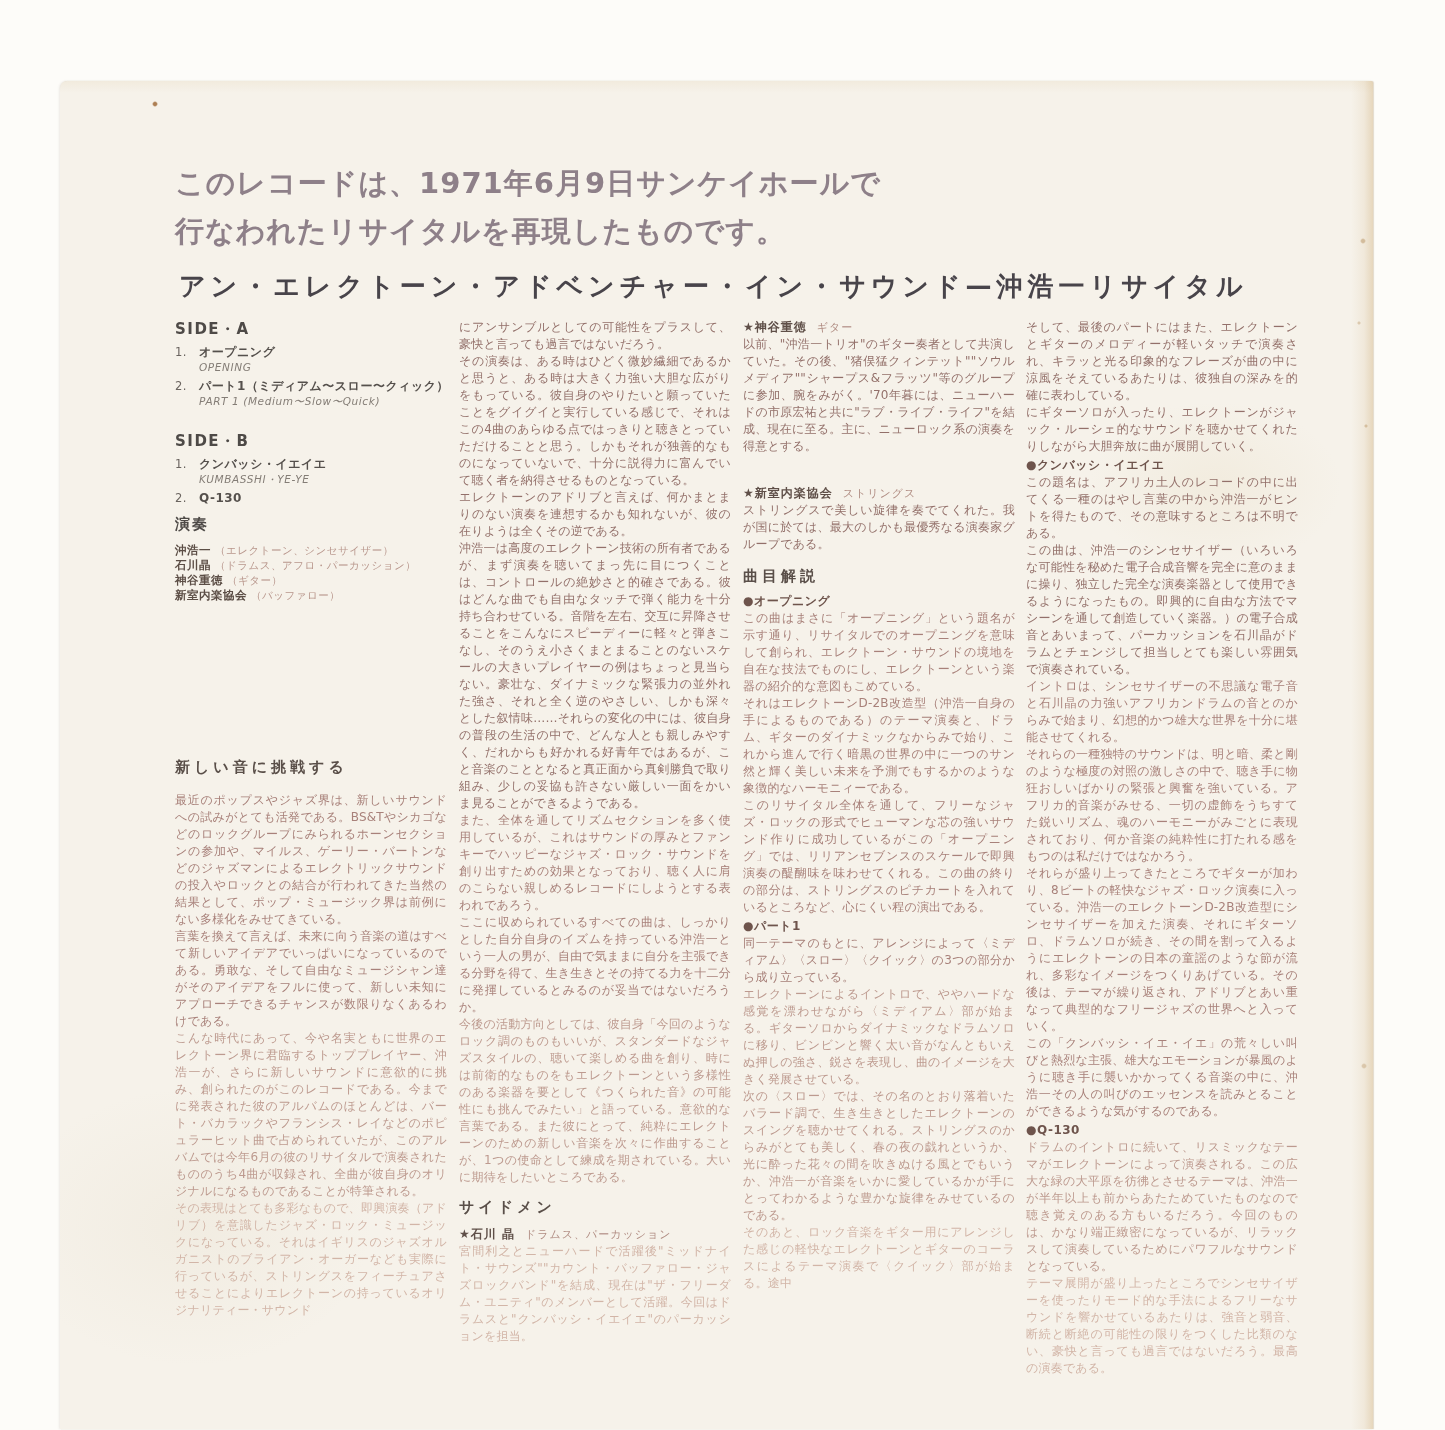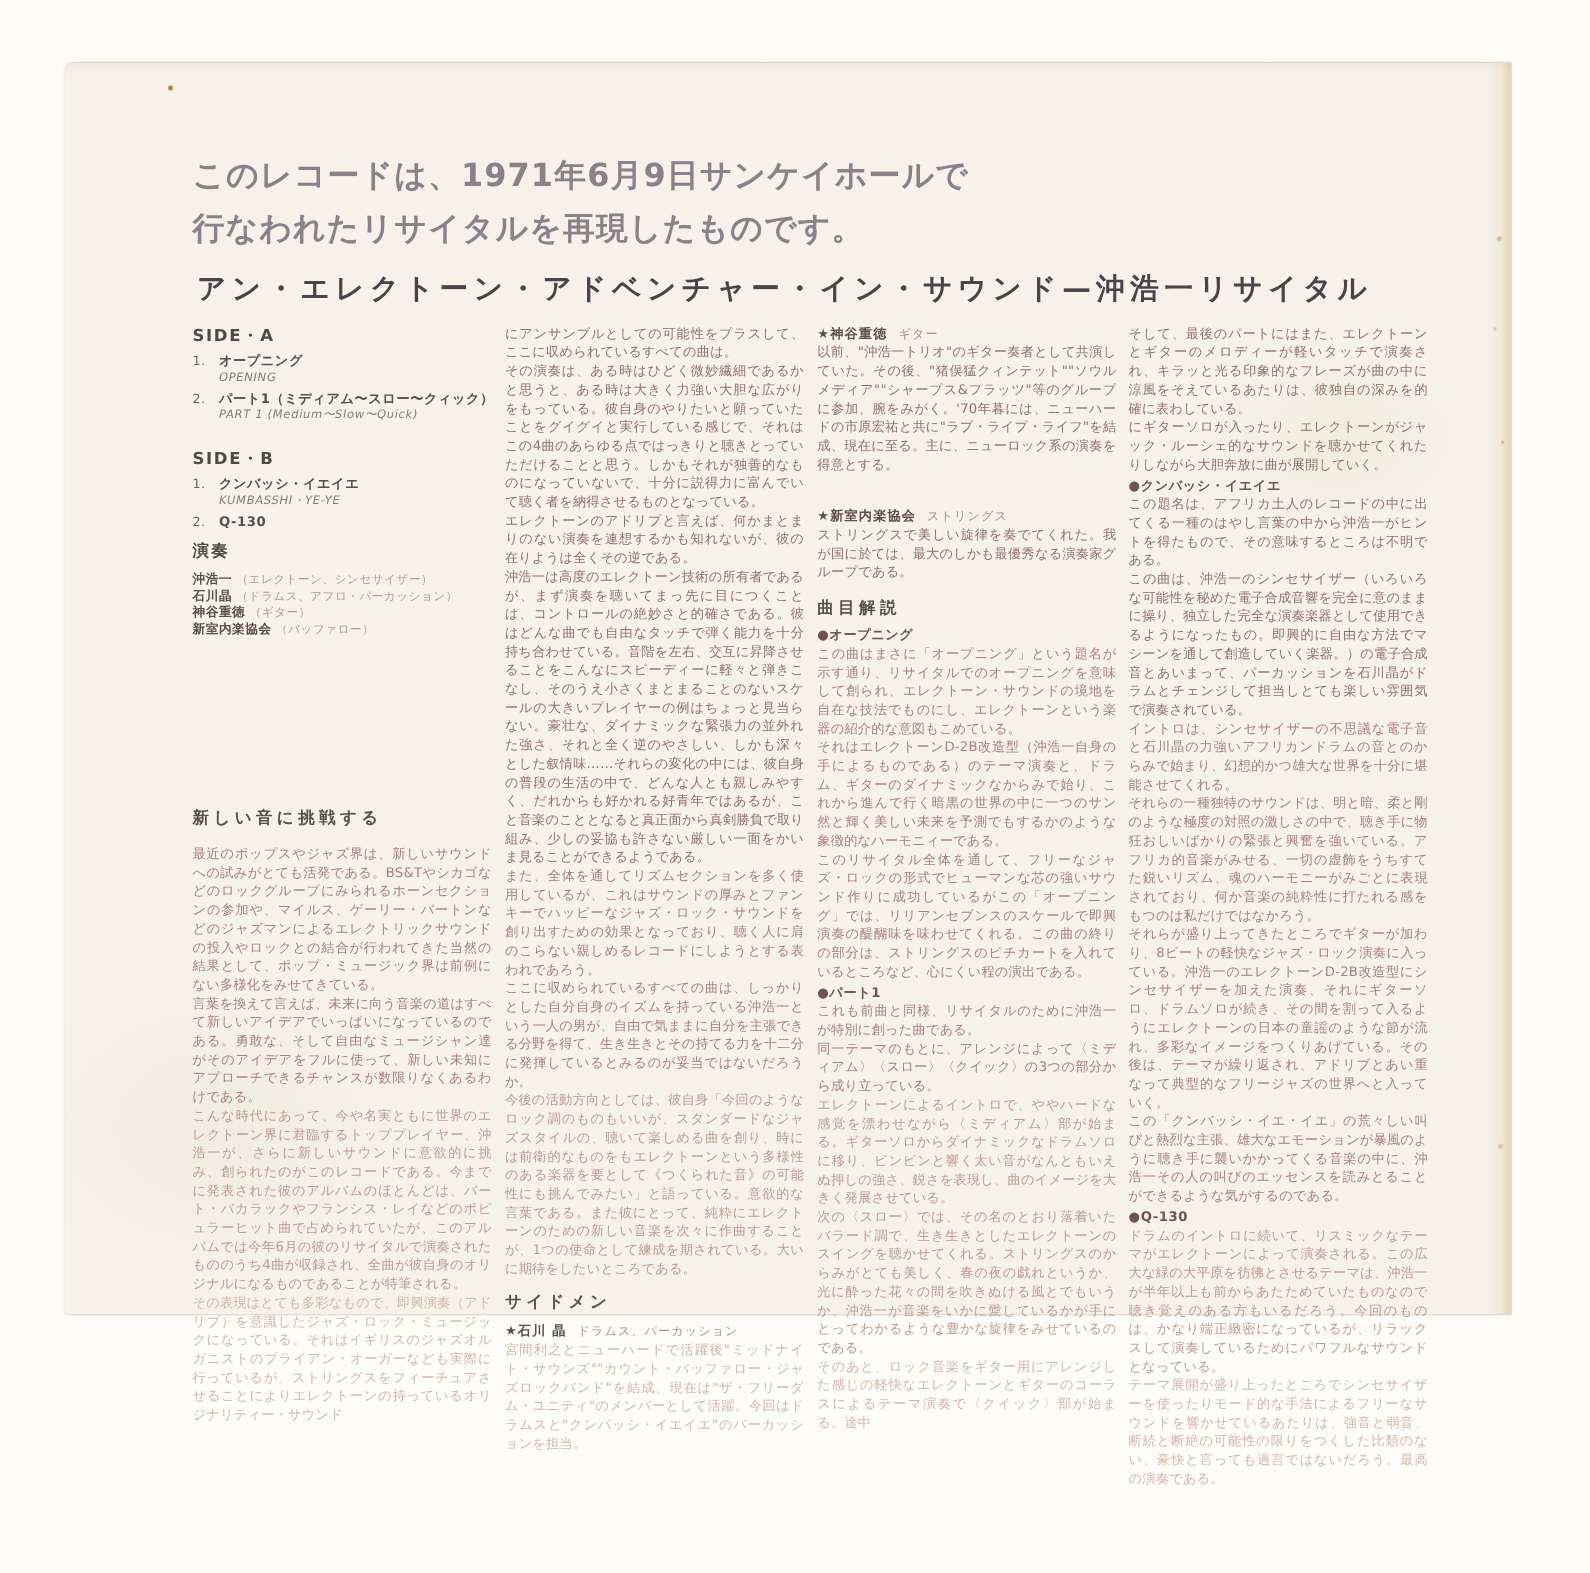--- a/index.html
+++ b/index.html
@@ -2,21 +2,21 @@
 <html><head>
 <meta charset="utf-8">
 <style>
   html,body{margin:0;padding:0;}
   body{
     width:1445px;height:1430px;position:relative;overflow:hidden;
     background:#fdfcf9;
     font-family:"DejaVu Sans",sans-serif;
   }
   .paper{
-    position:absolute;left:60px;top:57px;width:1313px;height:1138px;
+    position:absolute;left:60px;top:81px;width:1313px;height:1348px;
     background-color:#f6f2ea;
     background-image:
       radial-gradient(circle 3px at 95px 23px, rgba(160,106,56,.85) 0 1.5px, transparent 3px),
       radial-gradient(circle 3px at 1303px 160px, rgba(166,120,60,.4) 0 1.5px, transparent 3px),
       radial-gradient(circle 2px at 1306px 345px, rgba(166,120,60,.35) 0 1px, transparent 2px),
       radial-gradient(circle 2px at 1299px 242px, rgba(166,120,60,.3) 0 1px, transparent 2px),
       radial-gradient(circle 3px at 1304px 985px, rgba(166,120,60,.3) 0 1.5px, transparent 3px),
       radial-gradient(ellipse 180px 120px at 88% 30%, rgba(216,196,150,.14), transparent 70%),
       radial-gradient(ellipse 260px 200px at 10% 85%, rgba(200,185,150,.10), transparent 70%),
       linear-gradient(to left, rgba(193,150,82,.30) 0px, rgba(193,150,82,.10) 9px, rgba(193,150,82,0) 22px),
@@ -112,21 +112,21 @@
     <div class="essay">
       <div class="col-heading">新しい音に挑戦する</div>
       <p class="para f1">最近のポップスやジャズ界は、新しいサウンドへの試みがとても活発である。BS&amp;Tやシカゴなどのロックグループにみられるホーンセクションの参加や、マイルス、ゲーリー・バートンなどのジャズマンによるエレクトリックサウンドの投入やロックとの結合が行われてきた当然の結果として、ポップ・ミュージック界は前例にない多様化をみせてきている。</p>
       <p class="para f1">言葉を換えて言えば、未来に向う音楽の道はすべて新しいアイデアでいっぱいになっているのである。勇敢な、そして自由なミュージシャン達がそのアイデアをフルに使って、新しい未知にアプローチできるチャンスが数限りなくあるわけである。</p>
       <p class="para f2">こんな時代にあって、今や名実ともに世界のエレクトーン界に君臨するトッププレイヤー、沖浩一が、さらに新しいサウンドに意欲的に挑み、創られたのがこのレコードである。今までに発表された彼のアルバムのほとんどは、バート・バカラックやフランシス・レイなどのポピュラーヒット曲で占められていたが、このアルバムでは今年6月の彼のリサイタルで演奏されたもののうち4曲が収録され、全曲が彼自身のオリジナルになるものであることが特筆される。</p>
       <p class="para f3">その表現はとても多彩なもので、即興演奏（アドリブ）を意識したジャズ・ロック・ミュージックになっている。それはイギリスのジャズオルガニストのブライアン・オーガーなども実際に行っているが、ストリングスをフィーチュアさせることによりエレクトーンの持っているオリジナリティー・サウンド</p>
     </div>
   </div>
 
   <div class="col col2">
-    <p class="para f0">にアンサンブルとしての可能性をプラスして、ここに収められているすべての曲は。</p>
+    <p class="para f0">にアンサンブルとしての可能性をプラスして、豪快と言っても過言ではないだろう。</p>
     <p class="para f0">その演奏は、ある時はひどく微妙繊細であるかと思うと、ある時は大きく力強い大胆な広がりをもっている。彼自身のやりたいと願っていたことをグイグイと実行している感じで、それはこの4曲のあらゆる点ではっきりと聴きとっていただけることと思う。しかもそれが独善的なものになっていないで、十分に説得力に富んでいて聴く者を納得させるものとなっている。</p>
     <p class="para f0">エレクトーンのアドリブと言えば、何かまとまりのない演奏を連想するかも知れないが、彼の在りようは全くその逆である。</p>
     <p class="para f0">沖浩一は高度のエレクトーン技術の所有者であるが、まず演奏を聴いてまっ先に目につくことは、コントロールの絶妙さと的確さである。彼はどんな曲でも自由なタッチで弾く能力を十分持ち合わせている。音階を左右、交互に昇降させることをこんなにスピーディーに軽々と弾きこなし、そのうえ小さくまとまることのないスケールの大きいプレイヤーの例はちょっと見当らない。豪壮な、ダイナミックな緊張力の並外れた強さ、それと全く逆のやさしい、しかも深々とした叙情味……それらの変化の中には、彼自身の普段の生活の中で、どんな人とも親しみやすく、だれからも好かれる好青年ではあるが、こと音楽のこととなると真正面から真剣勝負で取り組み、少しの妥協も許さない厳しい一面をかいま見ることができるようである。</p>
     <p class="para f1">また、全体を通してリズムセクションを多く使用しているが、これはサウンドの厚みとファンキーでハッピーなジャズ・ロック・サウンドを創り出すための効果となっており、聴く人に肩のこらない親しめるレコードにしようとする表われであろう。</p>
     <p class="para f1">ここに収められているすべての曲は、しっかりとした自分自身のイズムを持っている沖浩一という一人の男が、自由で気ままに自分を主張できる分野を得て、生き生きとその持てる力を十二分に発揮しているとみるのが妥当ではないだろうか。</p>
     <p class="para f2">今後の活動方向としては、彼自身「今回のようなロック調のものもいいが、スタンダードなジャズスタイルの、聴いて楽しめる曲を創り、時には前衛的なものをもエレクトーンという多様性のある楽器を要として《つくられた音》の可能性にも挑んでみたい」と語っている。意欲的な言葉である。また彼にとって、純粋にエレクトーンのための新しい音楽を次々に作曲することが、1つの使命として練成を期されている。大いに期待をしたいところである。</p>
     <div class="col-heading sidemen-h">サイドメン</div>
     <div class="sideman-line"><span class="sname">★石川 晶</span><span class="srole">ドラムス、パーカッション</span></div>
     <p class="para f3">宮間利之とニューハードで活躍後"ミッドナイト・サウンズ""カウント・バッファロー・ジャズロックバンド"を結成、現在は"ザ・フリーダム・ユニティ"のメンバーとして活躍。今回はドラムスと"クンバッシ・イエイエ"のパーカッションを担当。</p>
   </div>
@@ -135,21 +135,20 @@
     <div class="sideman-line"><span class="sname">★神谷重徳</span><span class="srole">ギター</span></div>
     <p class="para f0">以前、"沖浩一トリオ"のギター奏者として共演していた。その後、"猪俣猛クィンテット""ソウルメディア""シャープス&amp;フラッツ"等のグループに参加、腕をみがく。'70年暮には、ニューハードの市原宏祐と共に"ラブ・ライブ・ライフ"を結成、現在に至る。主に、ニューロック系の演奏を得意とする。</p>
     <div class="sideman-line gap-block-lg"><span class="sname">★新室内楽協会</span><span class="srole">ストリングス</span></div>
     <p class="para f0">ストリングスで美しい旋律を奏でてくれた。我が国に於ては、最大のしかも最優秀なる演奏家グループである。</p>
     <div class="col-heading kaisetsu-h">曲目解説</div>
     <div class="song-title">●オープニング</div>
     <p class="para f1">この曲はまさに「オープニング」という題名が示す通り、リサイタルでのオープニングを意味して創られ、エレクトーン・サウンドの境地を自在な技法でものにし、エレクトーンという楽器の紹介的な意図もこめている。</p>
     <p class="para f1">それはエレクトーンD-2B改造型（沖浩一自身の手によるものである）のテーマ演奏と、ドラム、ギターのダイナミックなからみで始り、これから進んで行く暗黒の世界の中に一つのサン然と輝く美しい未来を予測でもするかのような象徴的なハーモニィーである。</p>
     <p class="para f1">このリサイタル全体を通して、フリーなジャズ・ロックの形式でヒューマンな芯の強いサウンド作りに成功しているがこの「オープニング」では、リリアンセブンスのスケールで即興演奏の醍醐味を味わせてくれる。この曲の終りの部分は、ストリングスのピチカートを入れているところなど、心にくい程の演出である。</p>
     <div class="song-title">●パート1</div>
-    <p class="para f1">これも前曲と同様、リサイタルのために沖浩一が特別に創った曲である。</p>
     <p class="para f1">同一テーマのもとに、アレンジによって〈ミディアム〉〈スロー〉〈クイック〉の3つの部分から成り立っている。</p>
     <p class="para f2">エレクトーンによるイントロで、ややハードな感覚を漂わせながら〈ミディアム〉部が始まる。ギターソロからダイナミックなドラムソロに移り、ビンビンと響く太い音がなんともいえぬ押しの強さ、鋭さを表現し、曲のイメージを大きく発展させている。</p>
     <p class="para f2">次の〈スロー〉では、その名のとおり落着いたバラード調で、生き生きとしたエレクトーンのスイングを聴かせてくれる。ストリングスのからみがとても美しく、春の夜の戯れというか、光に酔った花々の間を吹きぬける風とでもいうか、沖浩一が音楽をいかに愛しているかが手にとってわかるような豊かな旋律をみせているのである。</p>
     <p class="para f3">そのあと、ロック音楽をギター用にアレンジした感じの軽快なエレクトーンとギターのコーラスによるテーマ演奏で〈クイック〉部が始まる。途中</p>
   </div>
 
   <div class="col col4">
     <p class="para f0">そして、最後のパートにはまた、エレクトーンとギターのメロディーが軽いタッチで演奏され、キラッと光る印象的なフレーズが曲の中に涼風をそえているあたりは、彼独自の深みを的確に表わしている。</p>
     <p class="para f0">にギターソロが入ったり、エレクトーンがジャック・ルーシェ的なサウンドを聴かせてくれたりしながら大胆奔放に曲が展開していく。</p>
     <div class="song-title">●クンバッシ・イエイエ</div>

